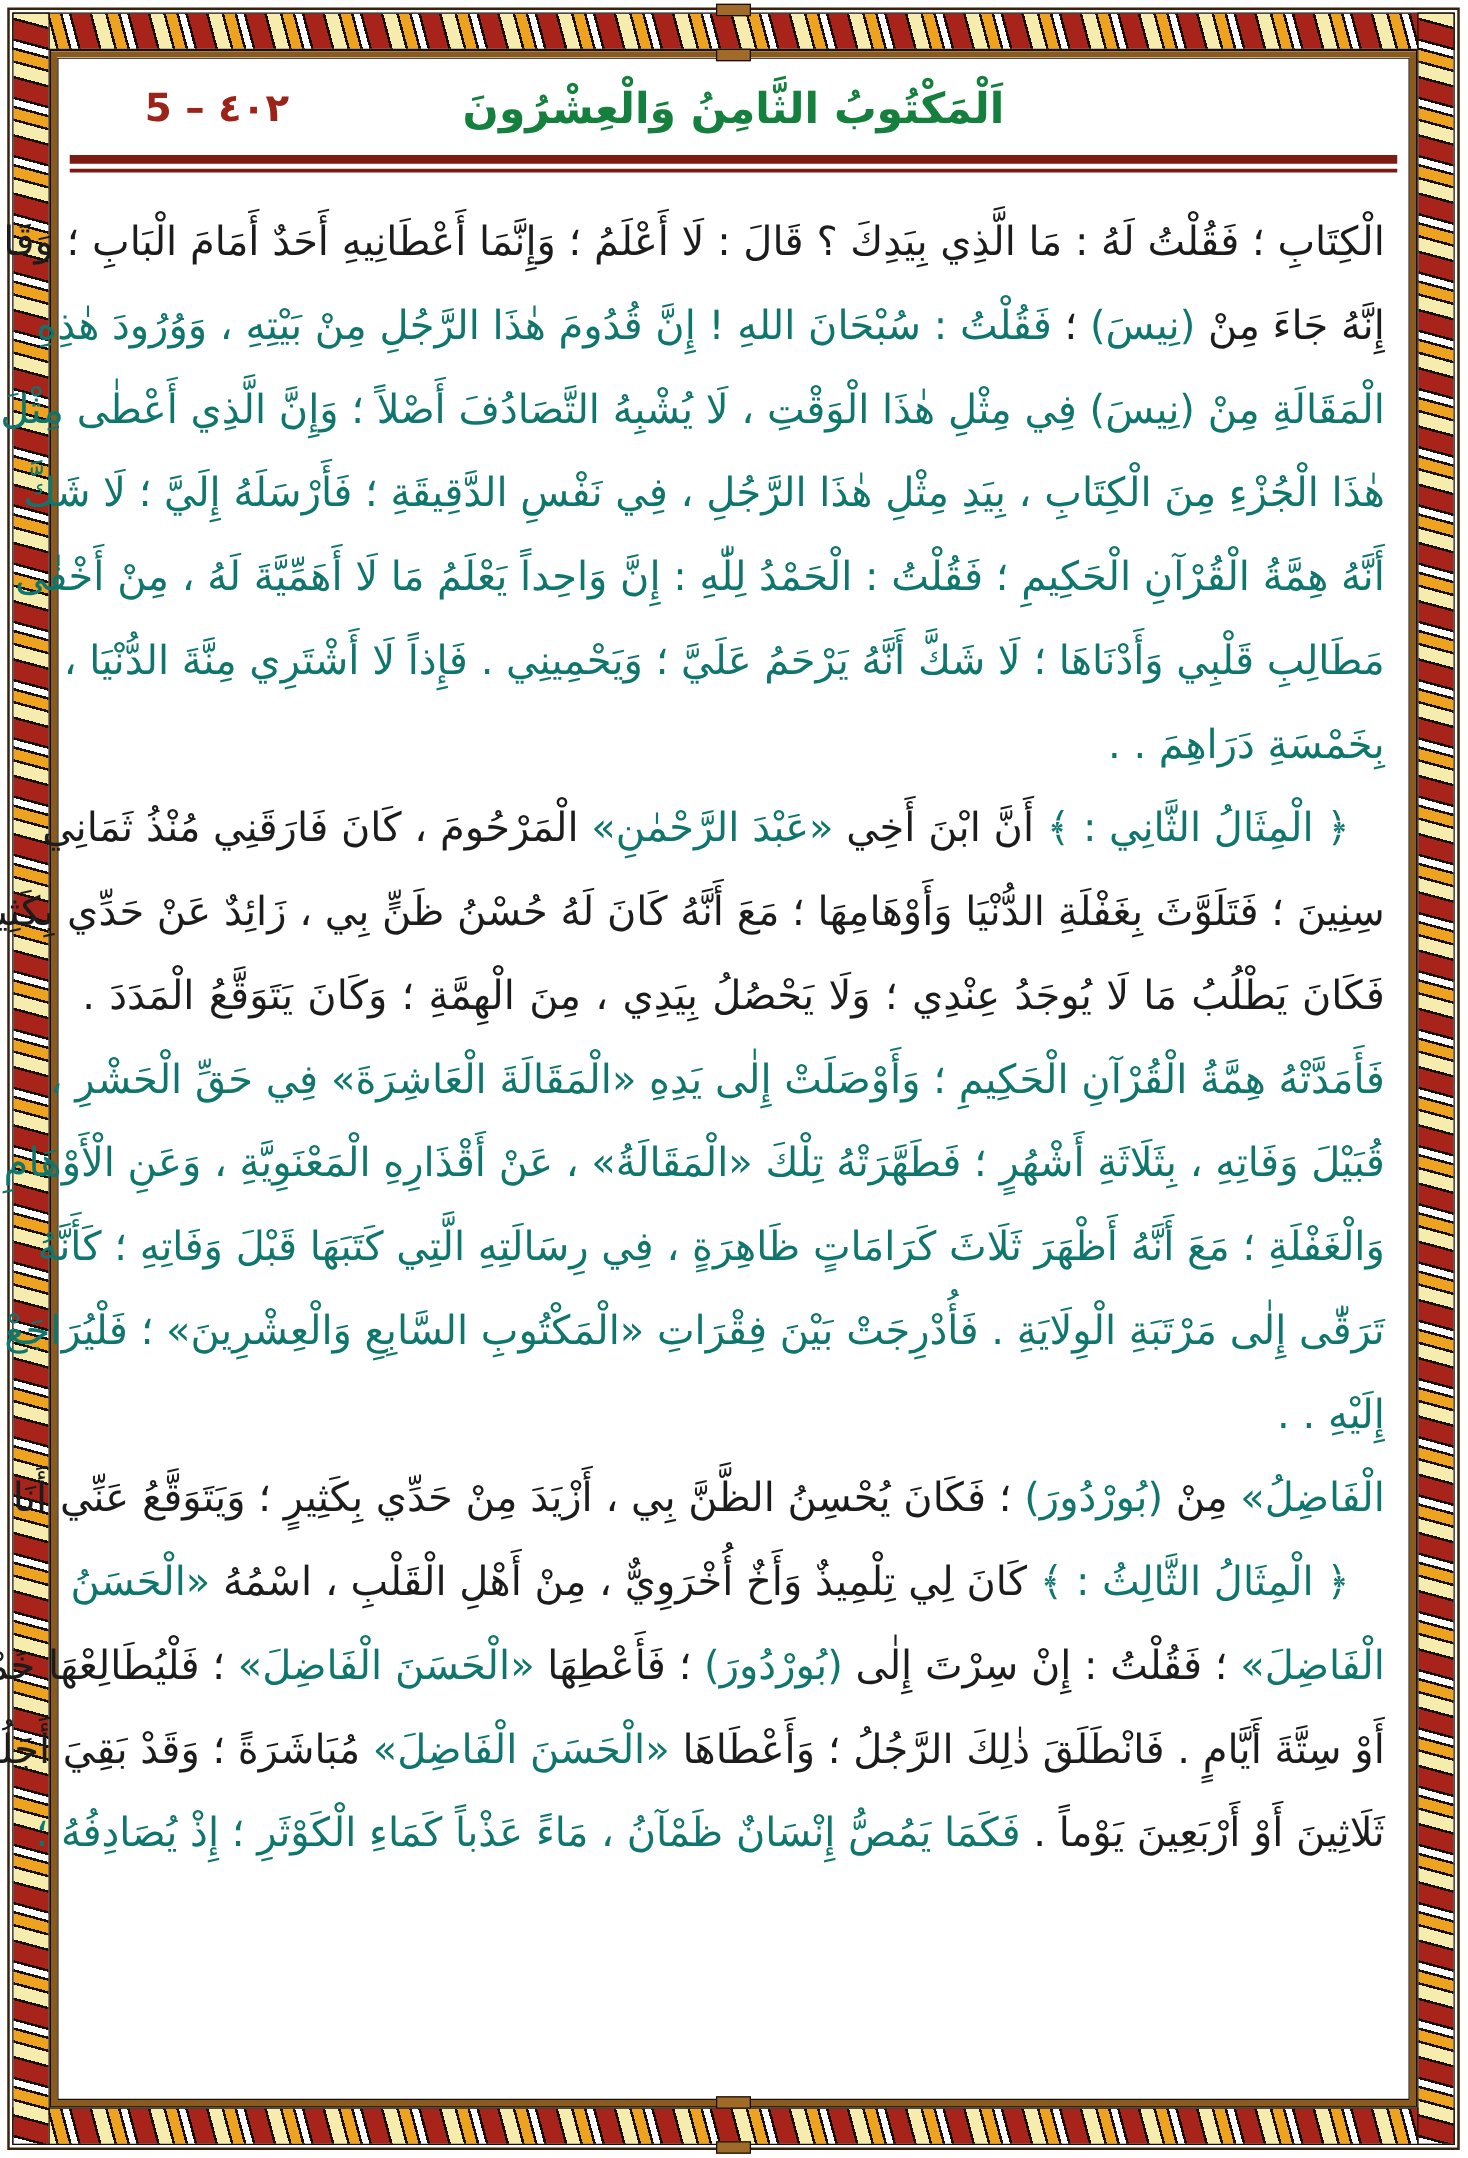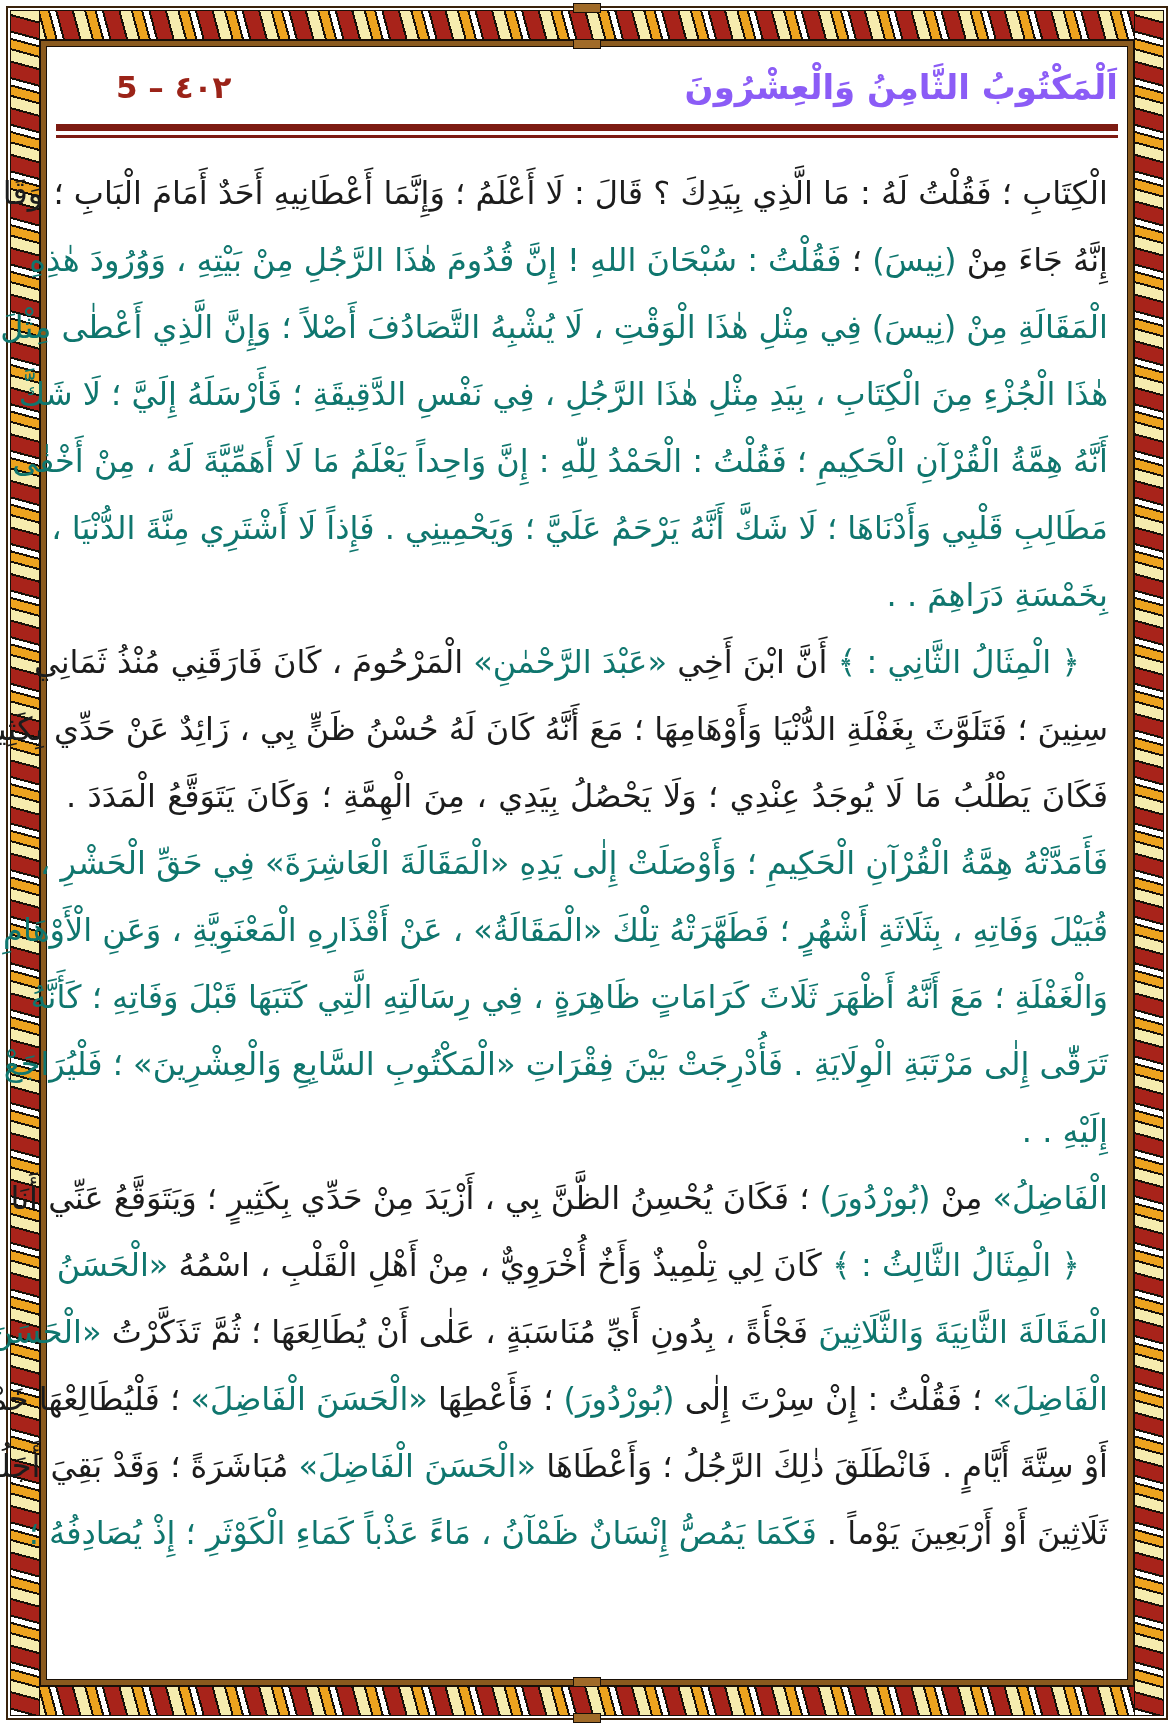--- a/index.html
+++ b/index.html
@@ -28,21 +28,21 @@
     width:26px;height:8px;background:#a06a28;border:1px solid #181008;z-index:3;}
   .tab-top-outer{top:3px;}
   .tab-top-rail{top:39px;}
   .tab-bottom-rail{bottom:39px;}
   .tab-bottom-outer{bottom:3px;}
 
   
   .content{position:absolute;top:56px;bottom:52px;left:56px;right:56px;direction:rtl;}
   .header{position:relative;height:62px;}
   .title{
-    text-align:right;font-size:34px;font-weight:700;color:#8b5cf6;
+    text-align:center;font-size:34px;font-weight:700;color:#15803d;
     line-height:62px;letter-spacing:1px;
   }
   .page-number{
     position:absolute;left:60px;top:0;font-size:31px;font-weight:700;color:#9b2318;
     line-height:62px;direction:rtl;
   }
   .rule{height:4px;border-top:7px solid #7d1b12;border-bottom:3px solid #7d1b12;margin-top:6px;}
   .text-block{margin-top:22px;padding:0 10px;}
   .line{
     height:67px;line-height:67px;font-size:32px;color:#1c1c1c;
@@ -84,18 +84,17 @@
       <div class="line indent"><span class="seg-rb">﴿ الْمِثَالُ الثَّانِي : ﴾ </span><span class="seg-k">أَنَّ ابْنَ أَخِي </span><span class="seg-rb">«عَبْدَ الرَّحْمٰنِ»</span><span class="seg-k"> الْمَرْحُومَ ، كَانَ فَارَقَنِي مُنْذُ ثَمَانِي</span></div>
       <div class="line"><span class="seg-k">سِنِينَ ؛ فَتَلَوَّثَ بِغَفْلَةِ الدُّنْيَا وَأَوْهَامِهَا ؛ مَعَ أَنَّهُ كَانَ لَهُ حُسْنُ ظَنٍّ بِي ، زَائِدٌ عَنْ حَدِّي بِكَثِيرٍ ؛</span></div>
       <div class="line"><span class="seg-k">فَكَانَ يَطْلُبُ مَا لَا يُوجَدُ عِنْدِي ؛ وَلَا يَحْصُلُ بِيَدِي ، مِنَ الْهِمَّةِ ؛ وَكَانَ يَتَوَقَّعُ الْمَدَدَ .</span></div>
       <div class="line"><span class="seg-rb">فَأَمَدَّتْهُ هِمَّةُ الْقُرْآنِ الْحَكِيمِ ؛ وَأَوْصَلَتْ إِلٰى يَدِهِ «الْمَقَالَةَ الْعَاشِرَةَ» فِي حَقِّ الْحَشْرِ ،</span></div>
       <div class="line"><span class="seg-rb">قُبَيْلَ وَفَاتِهِ ، بِثَلَاثَةِ أَشْهُرٍ ؛ فَطَهَّرَتْهُ تِلْكَ «الْمَقَالَةُ» ، عَنْ أَقْذَارِهِ الْمَعْنَوِيَّةِ ، وَعَنِ الْأَوْهَامِ</span></div>
       <div class="line"><span class="seg-rb">وَالْغَفْلَةِ ؛ مَعَ أَنَّهُ أَظْهَرَ ثَلَاثَ كَرَامَاتٍ ظَاهِرَةٍ ، فِي رِسَالَتِهِ الَّتِي كَتَبَهَا قَبْلَ وَفَاتِهِ ؛ كَأَنَّهُ</span></div>
       <div class="line"><span class="seg-rb">تَرَقّٰى إِلٰى مَرْتَبَةِ الْوِلَايَةِ . فَأُدْرِجَتْ بَيْنَ فِقْرَاتِ «الْمَكْتُوبِ السَّابِعِ وَالْعِشْرِينَ» ؛ فَلْيُرَاجَعْ</span></div>
       <div class="line last-right"><span class="seg-rb">إِلَيْهِ . .</span></div>
       <div class="line"><span class="seg-rb">الْفَاضِلُ»</span><span class="seg-k"> مِنْ </span><span class="seg-rb">(بُورْدُورَ)</span><span class="seg-k"> ؛ فَكَانَ يُحْسِنُ الظَّنَّ بِي ، أَزْيَدَ مِنْ حَدِّي بِكَثِيرٍ ؛ وَيَتَوَقَّعُ عَنِّي أَنَا</span></div>
       <div class="line indent"><span class="seg-rb">﴿ الْمِثَالُ الثَّالِثُ : ﴾ </span><span class="seg-k">كَانَ لِي تِلْمِيذٌ وَأَخٌ أُخْرَوِيٌّ ، مِنْ أَهْلِ الْقَلْبِ ، اسْمُهُ </span><span class="seg-rb">«الْحَسَنُ</span></div>
-      <div class="line"><span class="seg-rb">الْمَقَالَةَ الثَّانِيَةَ وَالثَّلَاثِينَ </span><span class="seg-k">فَجْأَةً ، بِدُونِ أَيِّ مُنَاسَبَةٍ ، عَلٰى أَنْ يُطَالِعَهَا ؛ ثُمَّ تَذَكَّرْتُ </span><span class="seg-rb">«الْحَسَنَ</span></div>
       <div class="line"><span class="seg-rb">الْفَاضِلَ»</span><span class="seg-k"> ؛ فَقُلْتُ : إِنْ سِرْتَ إِلٰى </span><span class="seg-rb">(بُورْدُورَ)</span><span class="seg-k"> ؛ فَأَعْطِهَا </span><span class="seg-rb">«الْحَسَنَ الْفَاضِلَ»</span><span class="seg-k"> ؛ فَلْيُطَالِعْهَا خَمْسَةَ</span></div>
       <div class="line"><span class="seg-k">أَوْ سِتَّةَ أَيَّامٍ . فَانْطَلَقَ ذٰلِكَ الرَّجُلُ ؛ وَأَعْطَاهَا </span><span class="seg-rb">«الْحَسَنَ الْفَاضِلَ»</span><span class="seg-k"> مُبَاشَرَةً ؛ وَقَدْ بَقِيَ أَجَلُهُ</span></div>
       <div class="line"><span class="seg-k">ثَلَاثِينَ أَوْ أَرْبَعِينَ يَوْماً . </span><span class="seg-rb">فَكَمَا يَمُصُّ إِنْسَانٌ ظَمْآنُ ، مَاءً عَذْباً كَمَاءِ الْكَوْثَرِ ؛ إِذْ يُصَادِفُهُ ؛</span></div>
     </div>
 </div>
 
 </body></html>

